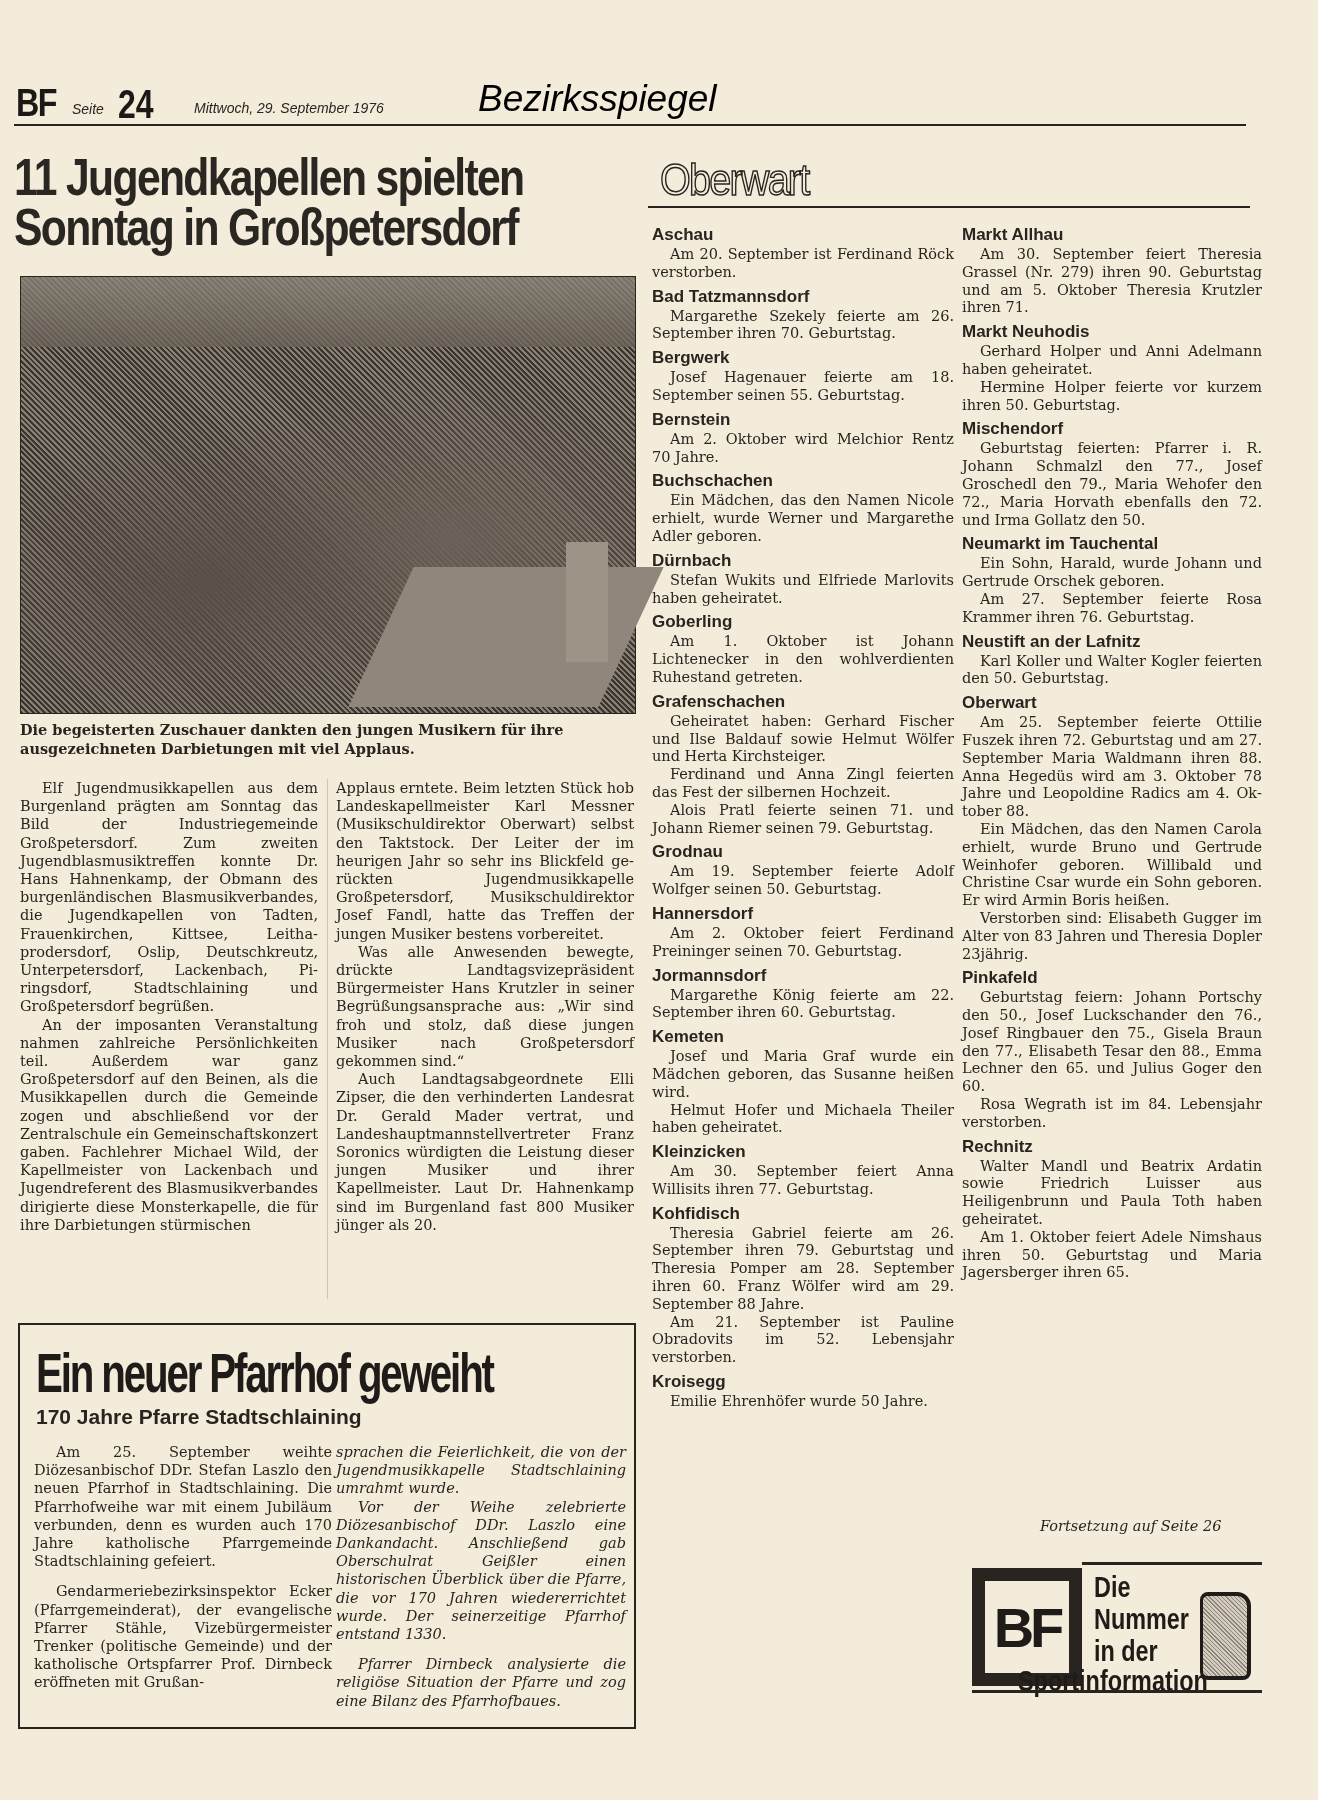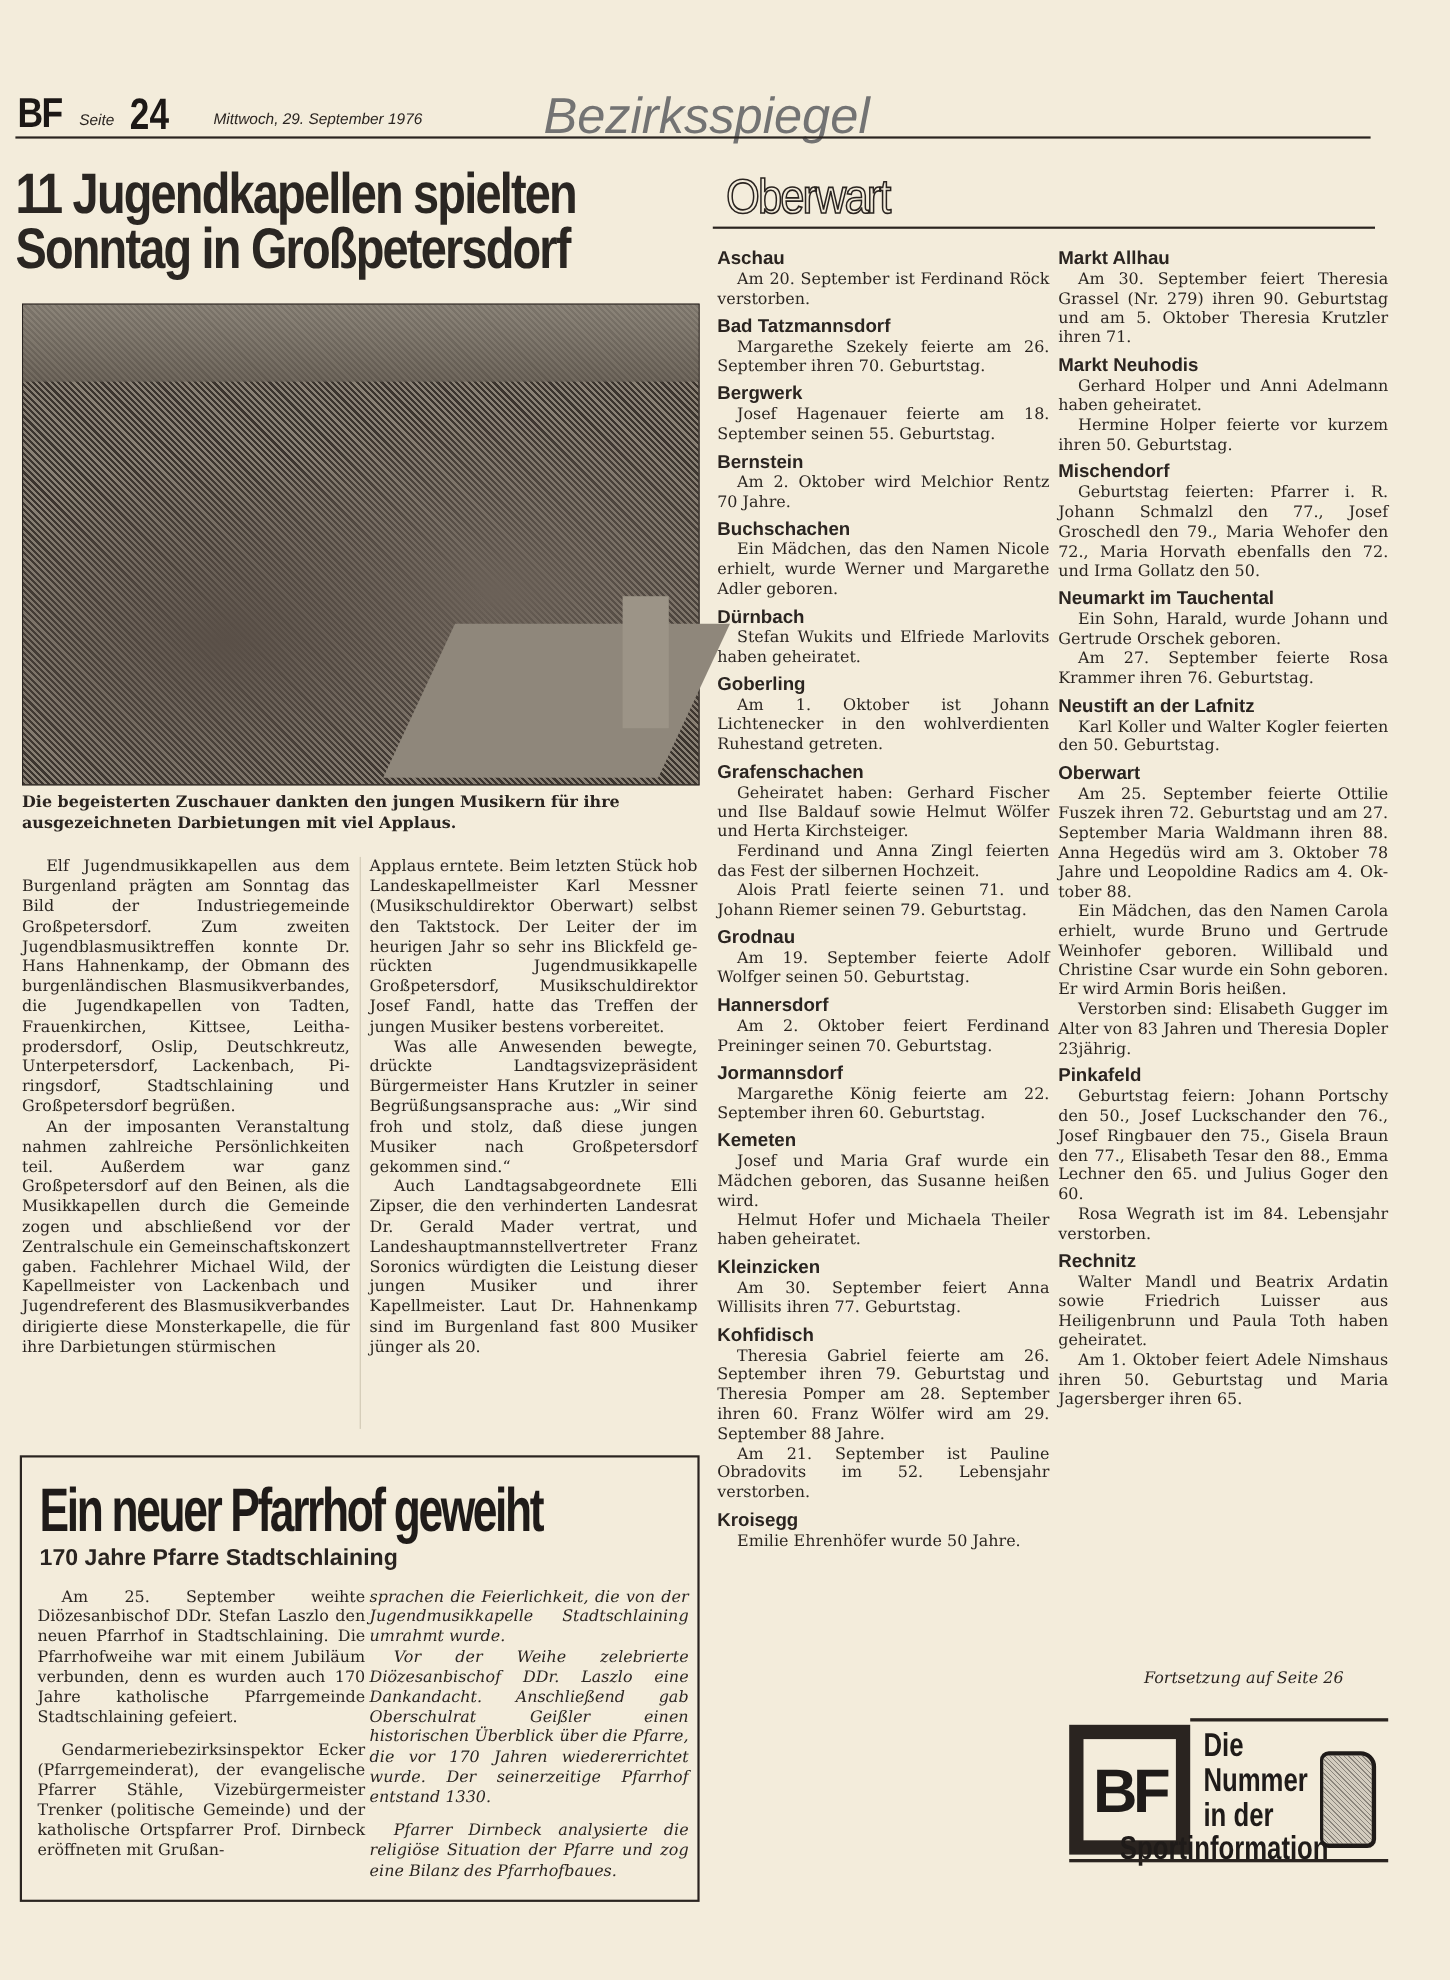--- a/index.html
+++ b/index.html
@@ -4,21 +4,21 @@
 <style>
   html,body{margin:0;padding:0;}
   body{width:1318px;height:1800px;background:#f3ecdb;position:relative;overflow:hidden;
        font-family:"DejaVu Serif","Liberation Serif",serif;color:#2a2420;}
   .abs{position:absolute;}
   
   .mast-bf{left:16px;top:82px;font-family:"Liberation Sans",sans-serif;font-weight:bold;font-size:38px;letter-spacing:-2px;transform:scaleX(0.85);transform-origin:left;color:#1c1816;}
   .mast-seite{left:72px;top:101px;font-family:"Liberation Sans",sans-serif;font-style:italic;font-size:14px;}
   .mast-num{left:118px;top:82px;font-family:"Liberation Sans",sans-serif;font-weight:bold;font-size:40px;transform:scaleX(0.8);transform-origin:left;color:#1c1816;}
   .mast-date{left:194px;top:100px;font-family:"Liberation Sans",sans-serif;font-style:italic;font-size:14px;}
-  .mast-section{left:494px;top:78px;font-family:"Liberation Sans",sans-serif;font-style:italic;font-size:46px;color:#737373;}
+  .mast-section{left:478px;top:78px;font-family:"Liberation Sans",sans-serif;font-style:italic;font-size:37px;color:#000000;}
   .rule{background:#2a2420;height:2px;}
   
   .hl{left:14px;top:152px;width:620px;font-family:"Liberation Sans",sans-serif;font-weight:bold;font-size:52px;line-height:50px;letter-spacing:-2px;color:#2a2622;transform:scaleX(0.82);transform-origin:left top;width:760px;}
   
   .photo{left:20px;top:276px;width:614px;height:436px;
     background:
       radial-gradient(ellipse at 30% 70%, #5a5048 0%, transparent 40%),
       radial-gradient(ellipse at 70% 60%, #6b6158 0%, transparent 45%),
       repeating-linear-gradient(45deg,#3b342e 0 2px,#8a8175 2px 4px),
       #6b6259;

